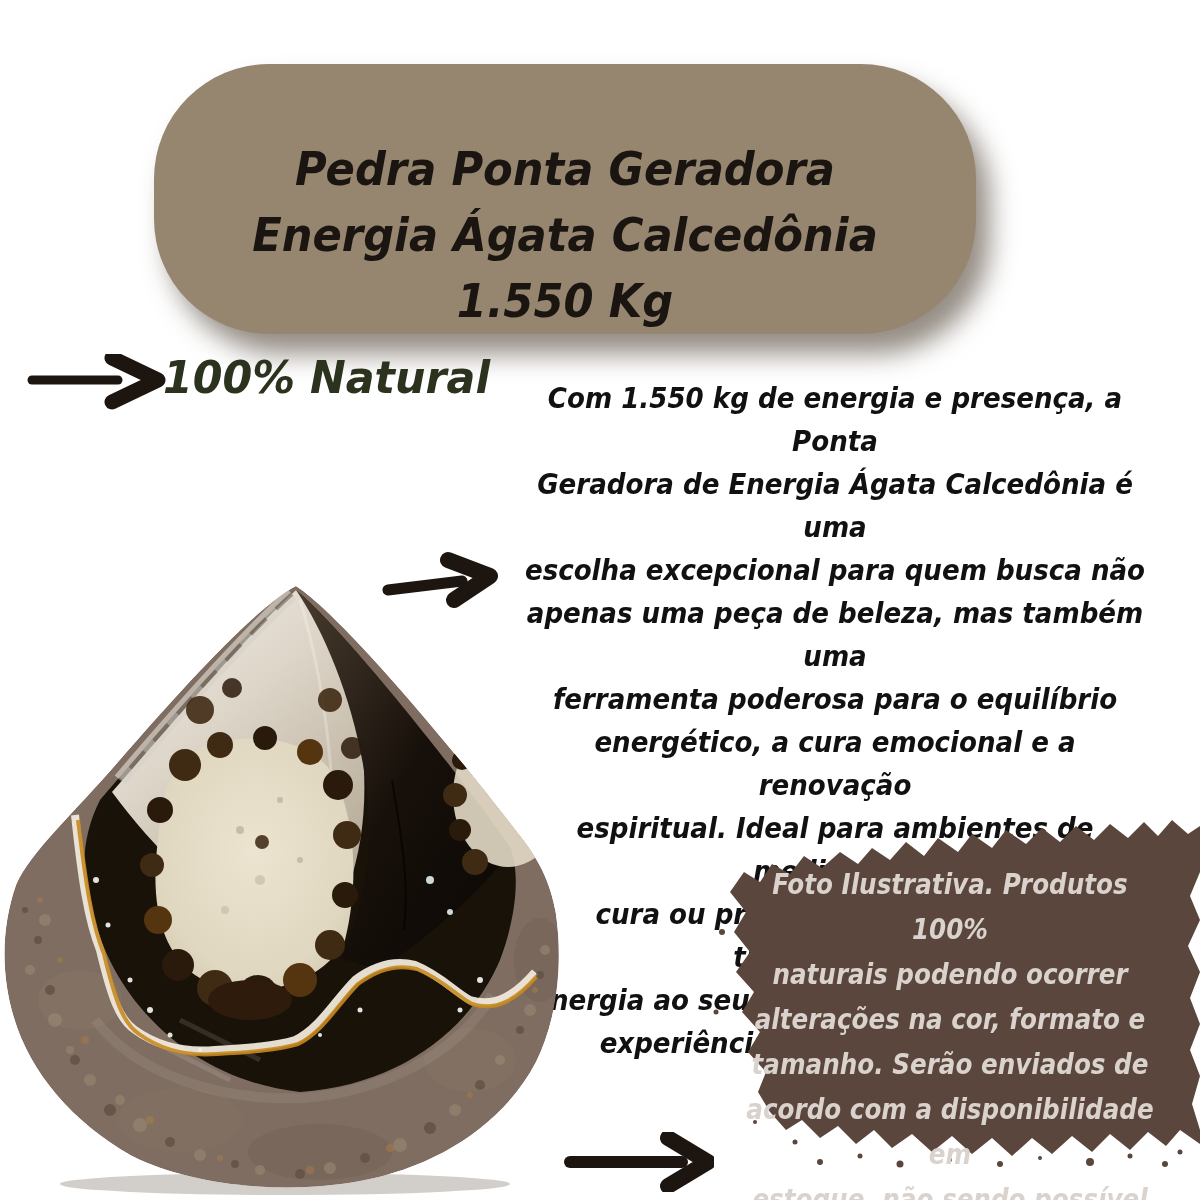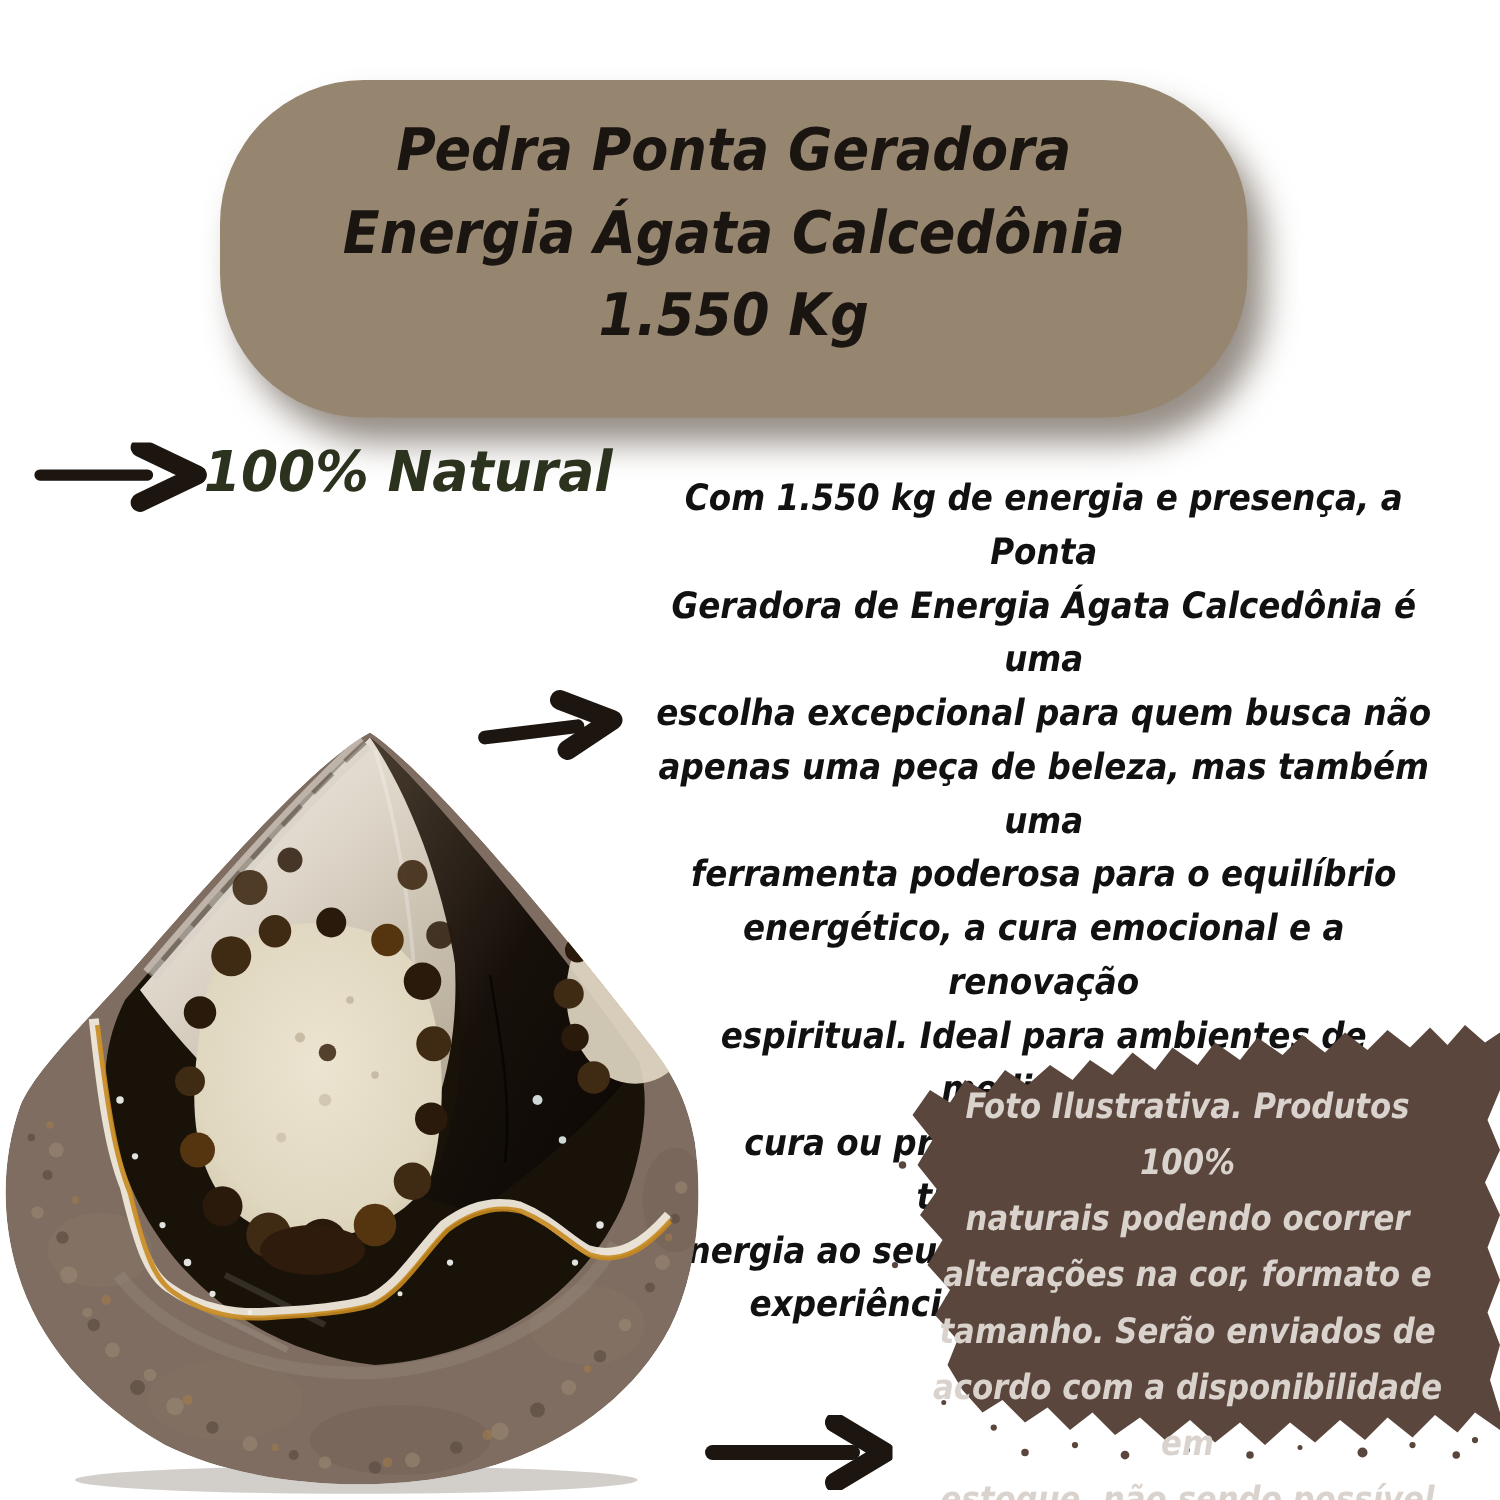--- a/index.html
+++ b/index.html
@@ -2,24 +2,24 @@
 <html><head>
 <meta charset="utf-8">
 <style>
   html,body{margin:0;padding:0;background:#ffffff;}
   .canvas{
     position:relative;width:1200px;height:1200px;background:#ffffff;
     overflow:hidden;font-family:"DejaVu Sans","Liberation Sans",sans-serif;
   }
   
   .pill{
-    position:absolute;left:176px;top:64px;width:822px;height:270px;
+    position:absolute;left:154px;top:64px;width:822px;height:270px;
     background:#96866F;border-radius:115px;
     box-shadow:14px 20px 26px rgba(62,48,32,0.55);
-    display:flex;align-items:flex-start;justify-content:center;
+    display:flex;align-items:flex-end;justify-content:center;
   }
   .pill-text{
     padding-top:24px;
     font-weight:bold;font-style:italic;font-size:47px;line-height:66px;
     color:#1a1511;text-align:center;white-space:pre-line;
     transform:scaleX(.92);
   }
   
   .arrow{position:absolute;}
   .arrow path{stroke:#1c1510;fill:none;stroke-linecap:round;stroke-linejoin:round;}

